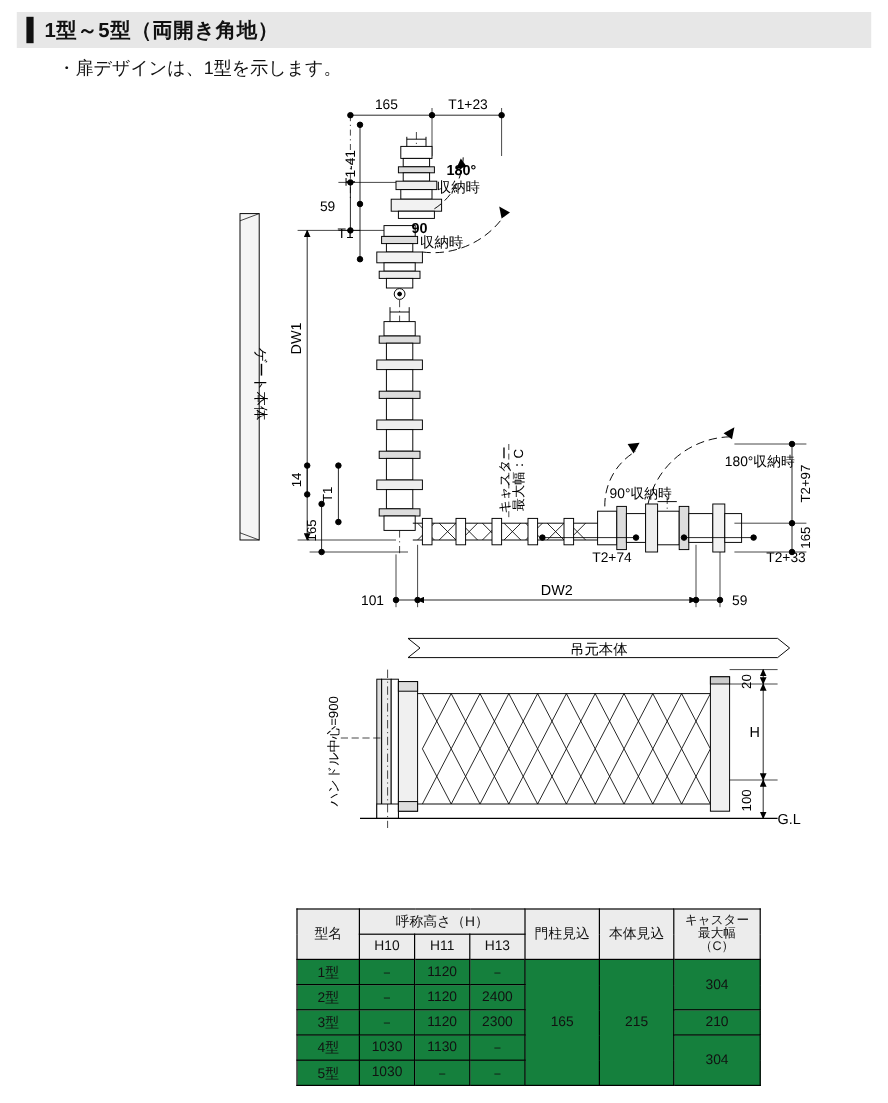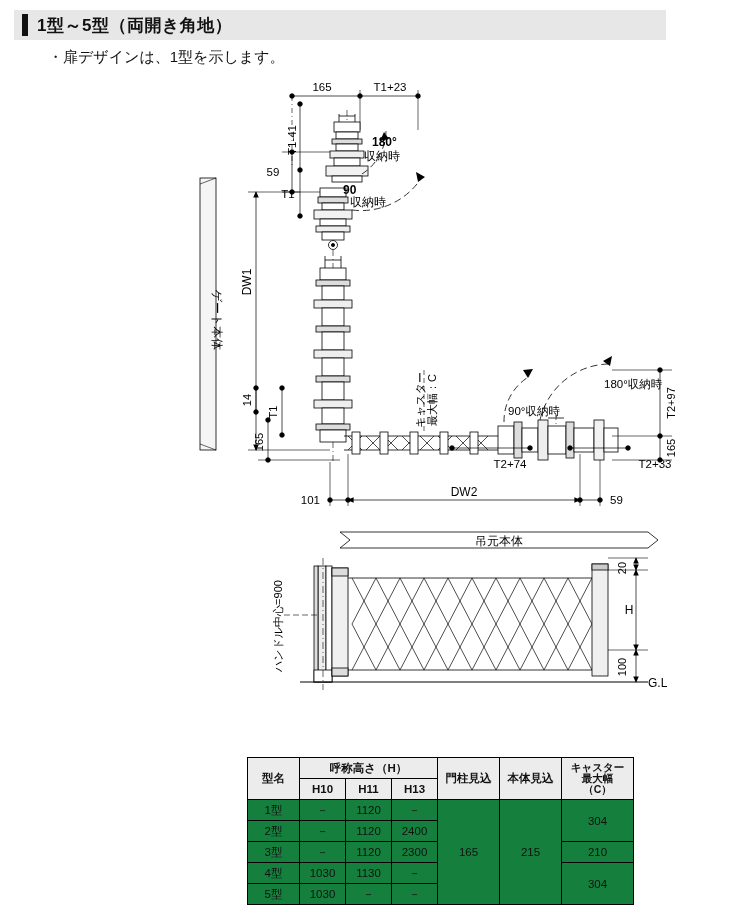--- a/index.html
+++ b/index.html
@@ -5,21 +5,21 @@
   html,body{margin:0;padding:0;}
   body{
     width:740px;height:919px;
     background:#ffffff;
     font-family:"Liberation Sans", sans-serif;
     color:#111;
     position:relative;
     overflow:hidden;
   }
   .title-bar{
-    position:absolute;left:14px;top:10px;width:652px;height:30px;
+    position:absolute;left:14px;top:10px;width:712px;height:30px;
     background:#e7e7e7;
     display:flex;align-items:center;
   }
   .title-bar .accent{
     width:6px;height:22px;background:#111;margin-left:8px;margin-right:9px;
   }
   .title-bar .ttl{
     font-size:17px;font-weight:bold;letter-spacing:0.5px;
   }
   .note{
@@ -37,21 +37,21 @@
     table-layout:fixed;
   }
   th,td{
     border:1px solid #000;
     text-align:center;
     vertical-align:middle;
     padding:0;
     height:20px;
     background:#15803d;
   }
-  th{font-weight:bold;}
+  th{font-weight:normal;}
   .hdr{background:#ececec;}
   .w-name{width:52px;}
   .w-h{width:46px;}
   .w-mon{width:62px;}
   .w-hon{width:62px;}
   .w-cas{width:72px;}
   .t-small{font-size:10.5px;line-height:1.05;}
   svg text{font-family:"Liberation Sans", sans-serif;}
 </style>
 </head>

